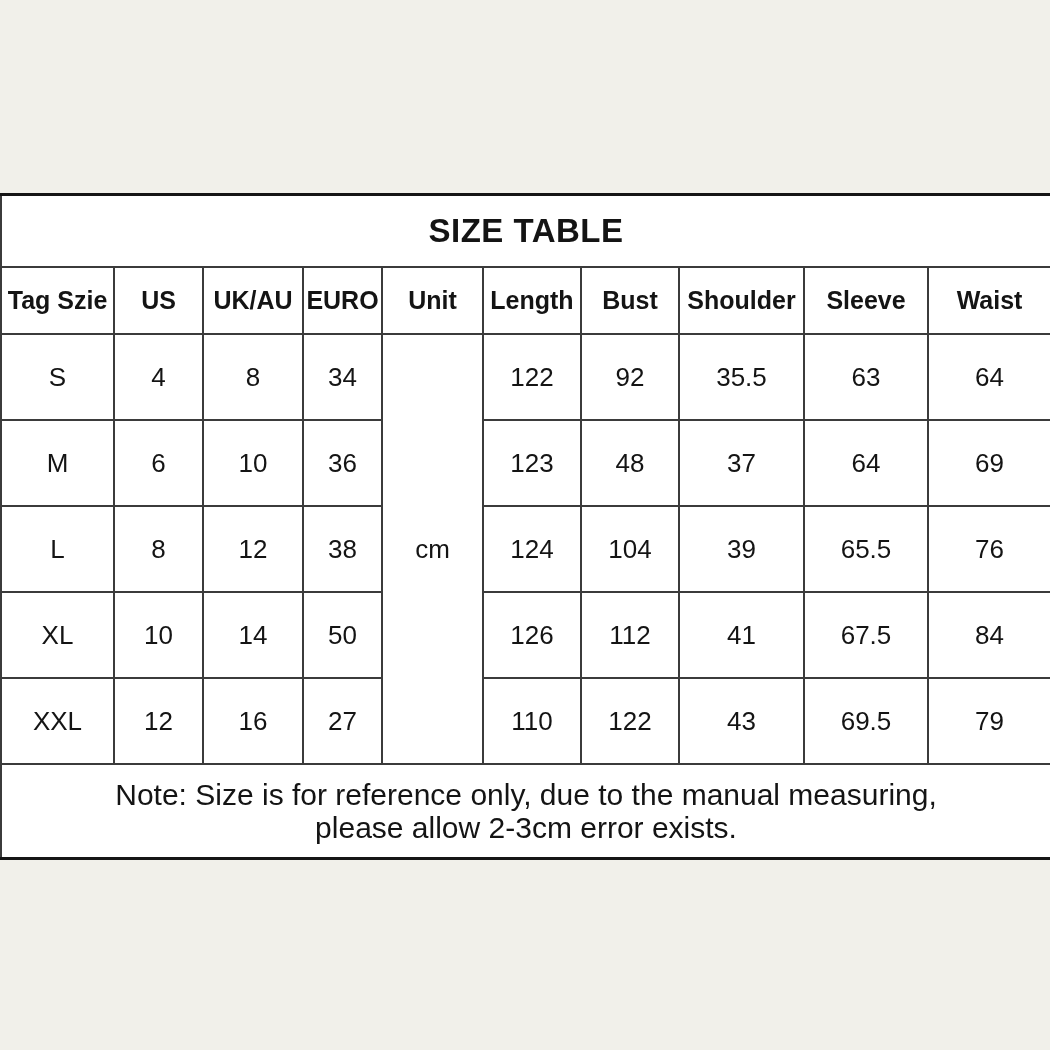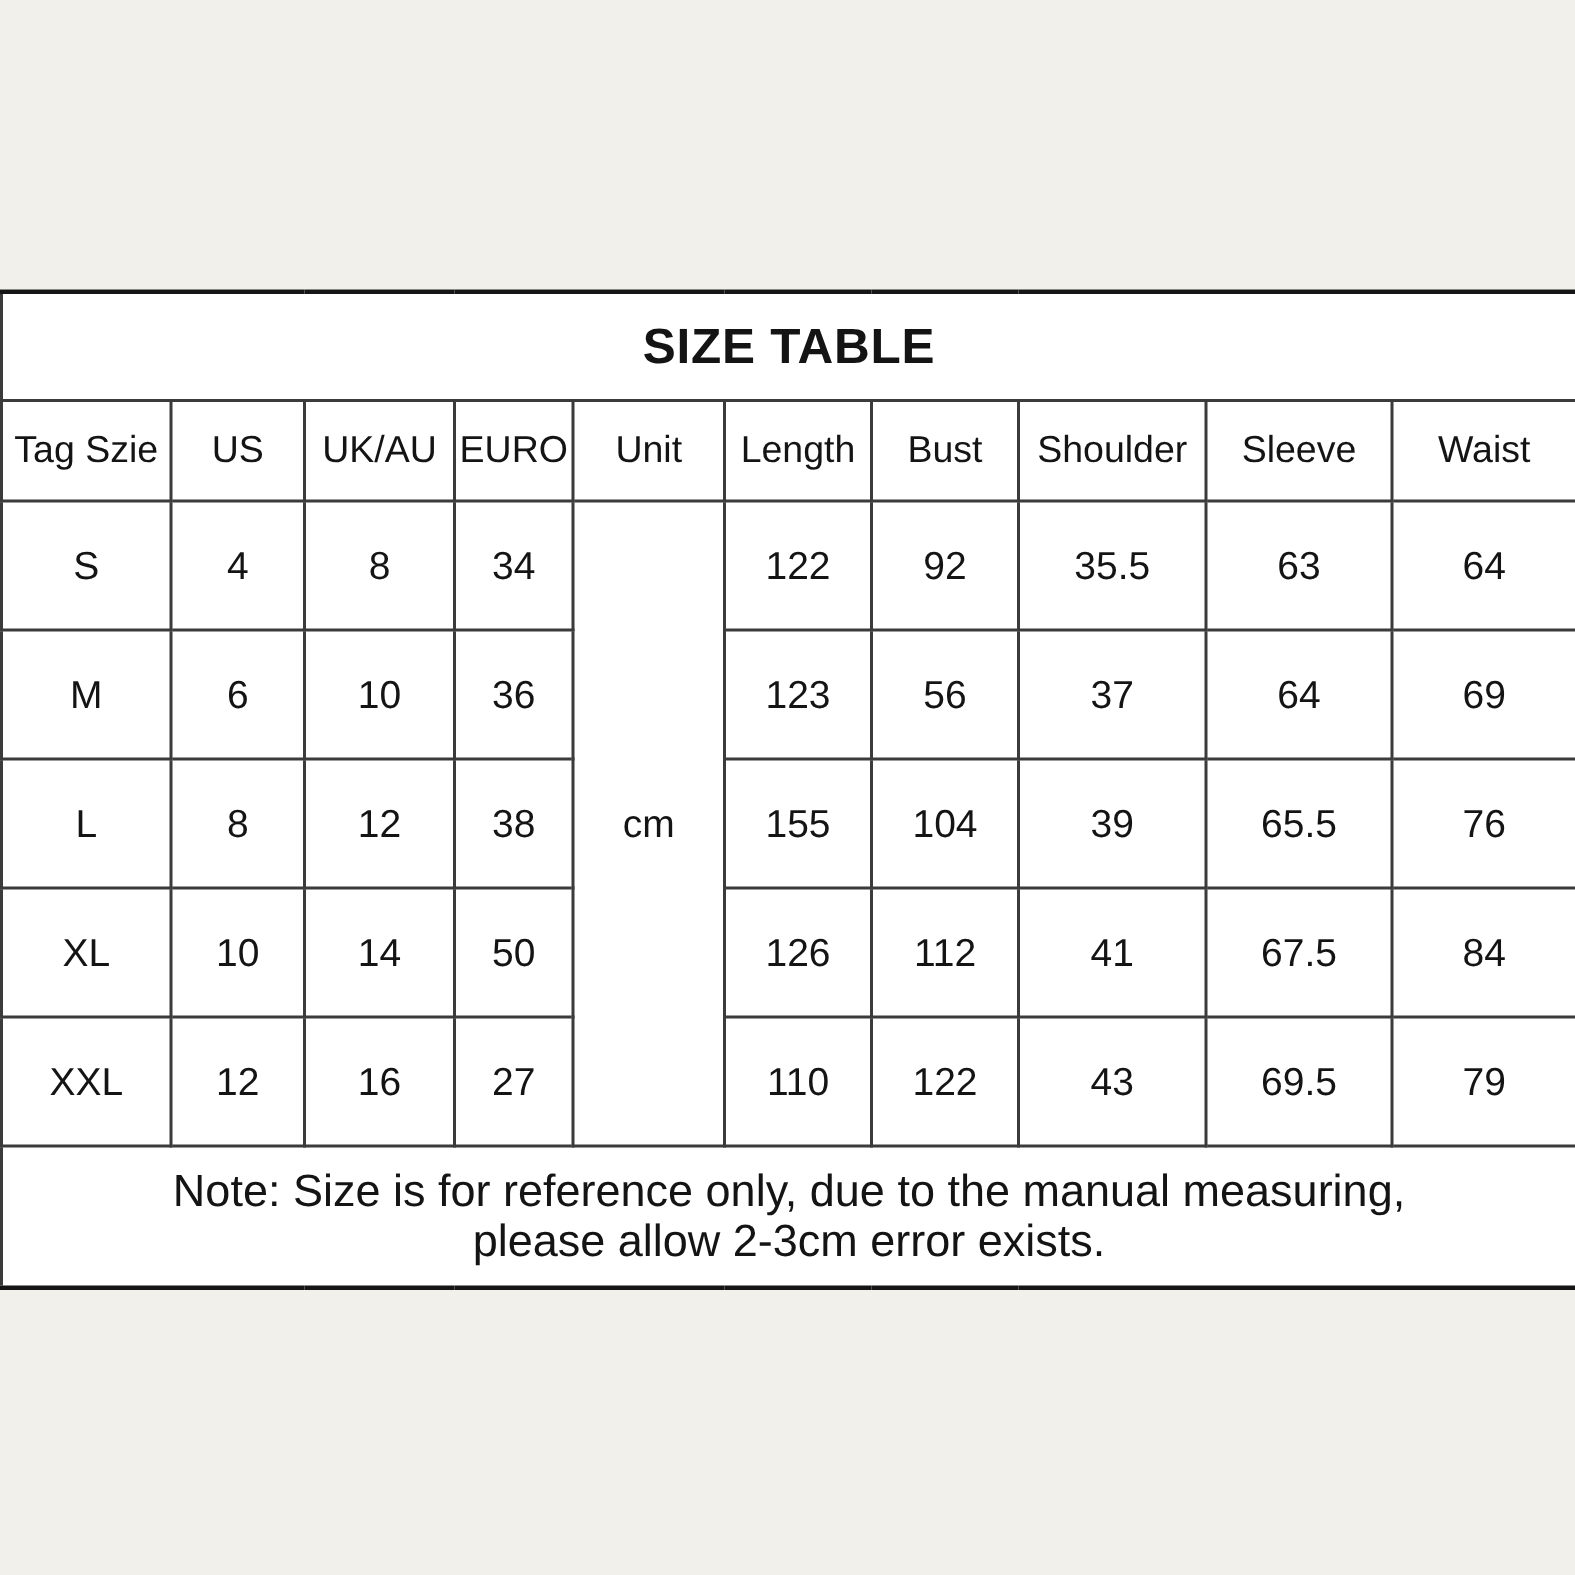--- a/index.html
+++ b/index.html
@@ -36,21 +36,21 @@
   }
   .title-row td {
     height: 70px;
     font-size: 33px;
     font-weight: 700;
     letter-spacing: 0.5px;
   }
   .header-row td {
     height: 65px;
     font-size: 25px;
-    font-weight: 400;
+    font-weight: 700;
   }
   .data-row td {
     height: 84px;
     font-size: 26px;
     font-weight: 400;
   }
   .unit-cell {
     font-size: 26px;
     font-weight: 400;
   }
@@ -109,32 +109,32 @@
       <td>63</td>
       <td>64</td>
     </tr>
 
     <tr class="data-row">
       <td>M</td>
       <td>6</td>
       <td>10</td>
       <td>36</td>
       <td>123</td>
-      <td>56</td>
+      <td>48</td>
       <td>37</td>
       <td>64</td>
       <td>69</td>
     </tr>
 
     <tr class="data-row">
       <td>L</td>
       <td>8</td>
       <td>12</td>
       <td>38</td>
-      <td>155</td>
+      <td>124</td>
       <td>104</td>
       <td>39</td>
       <td>65.5</td>
       <td>76</td>
     </tr>
 
     <tr class="data-row">
       <td>XL</td>
       <td>10</td>
       <td>14</td>

